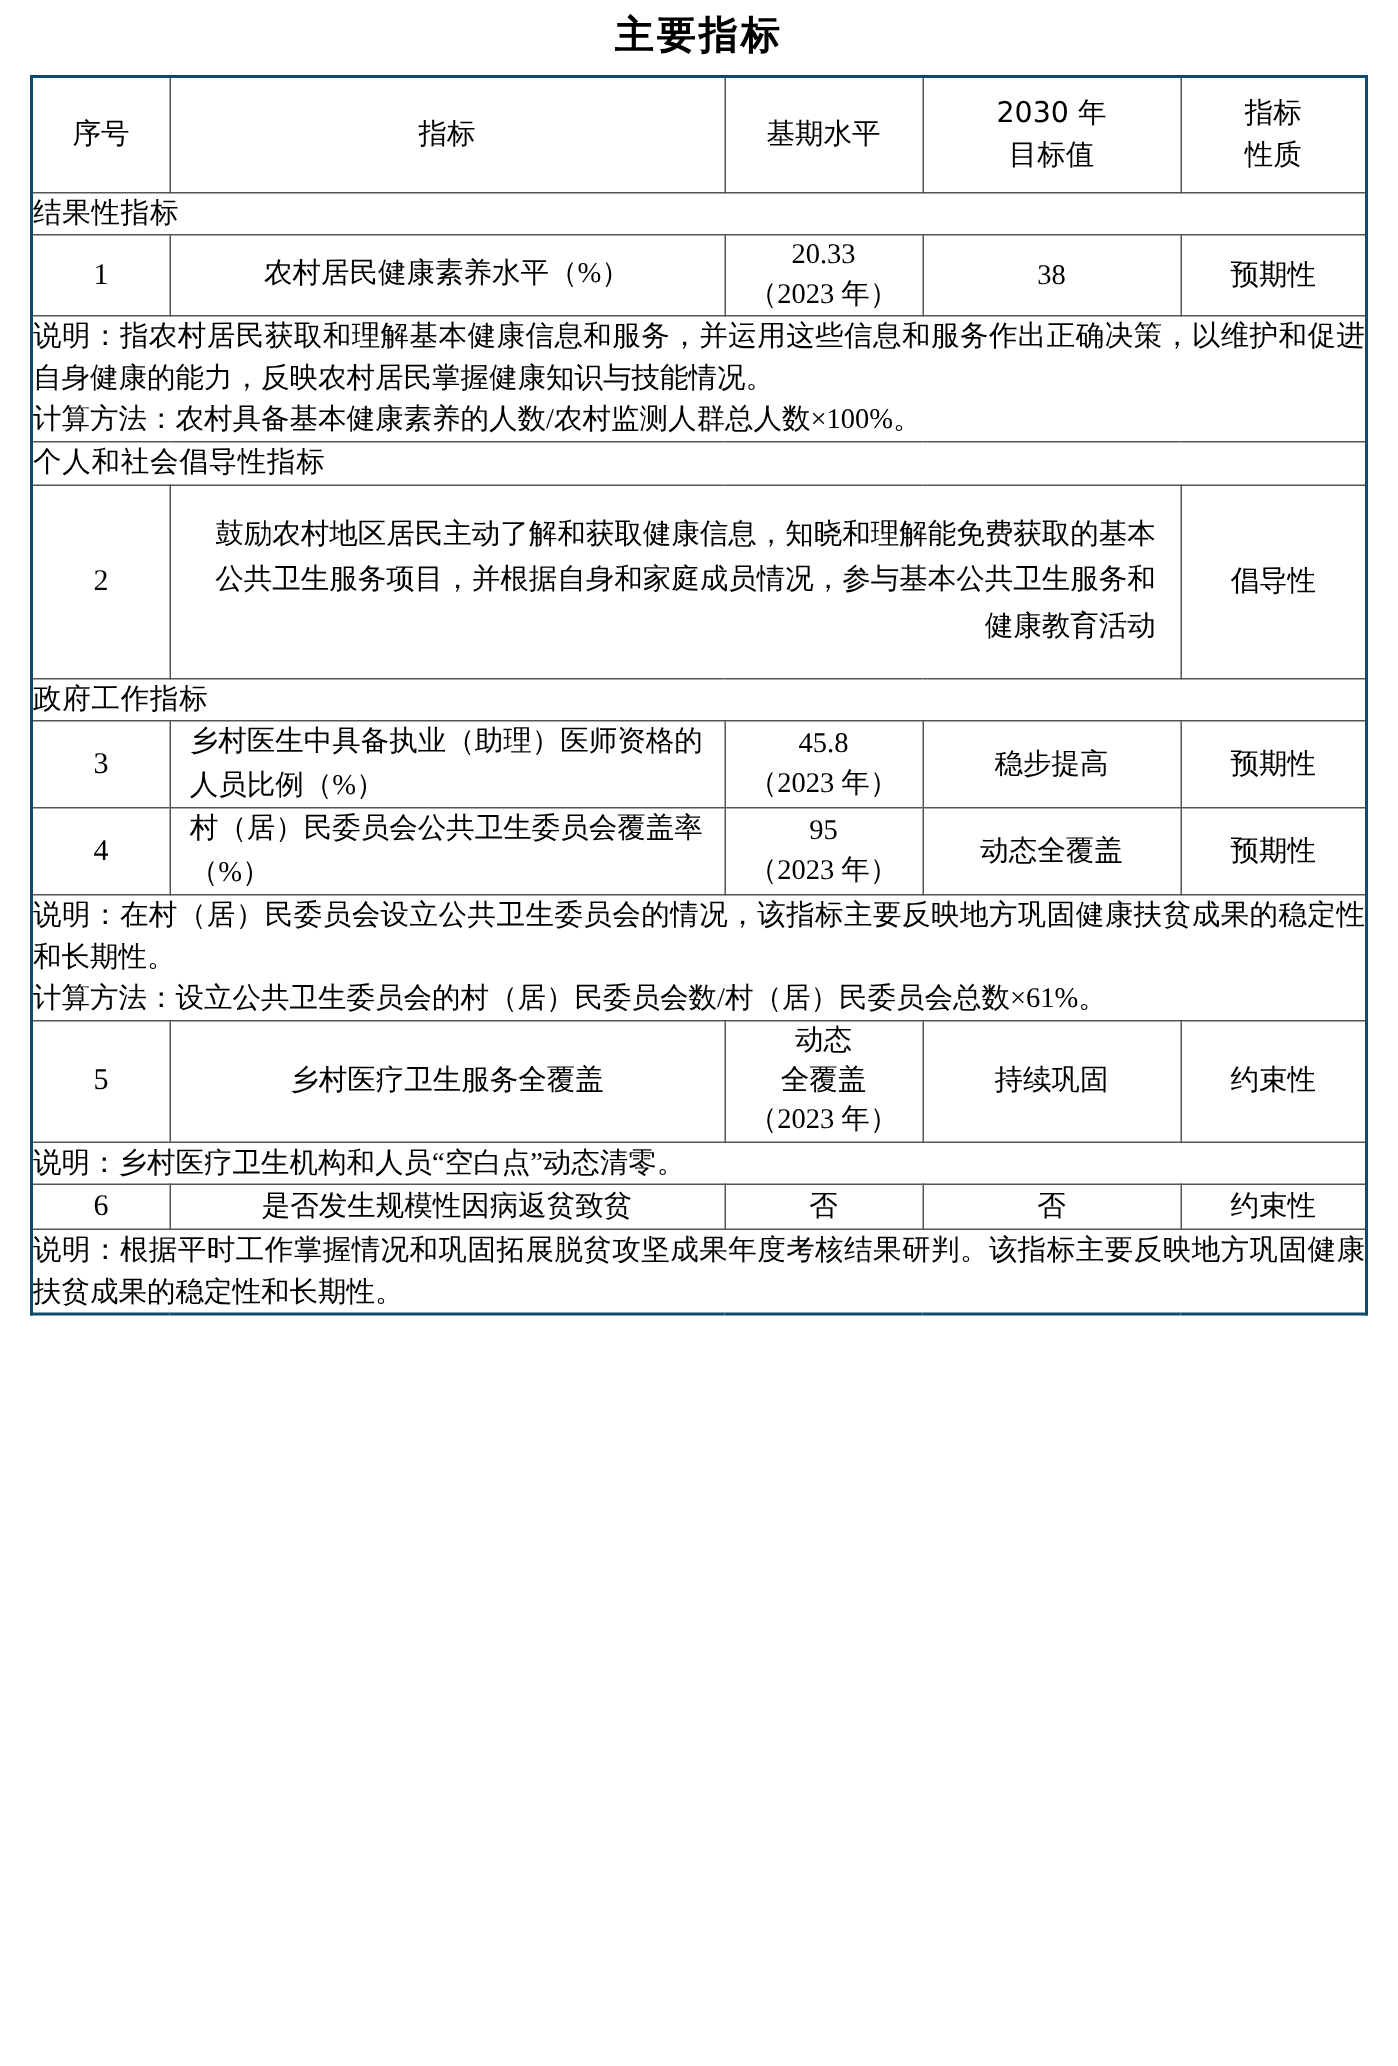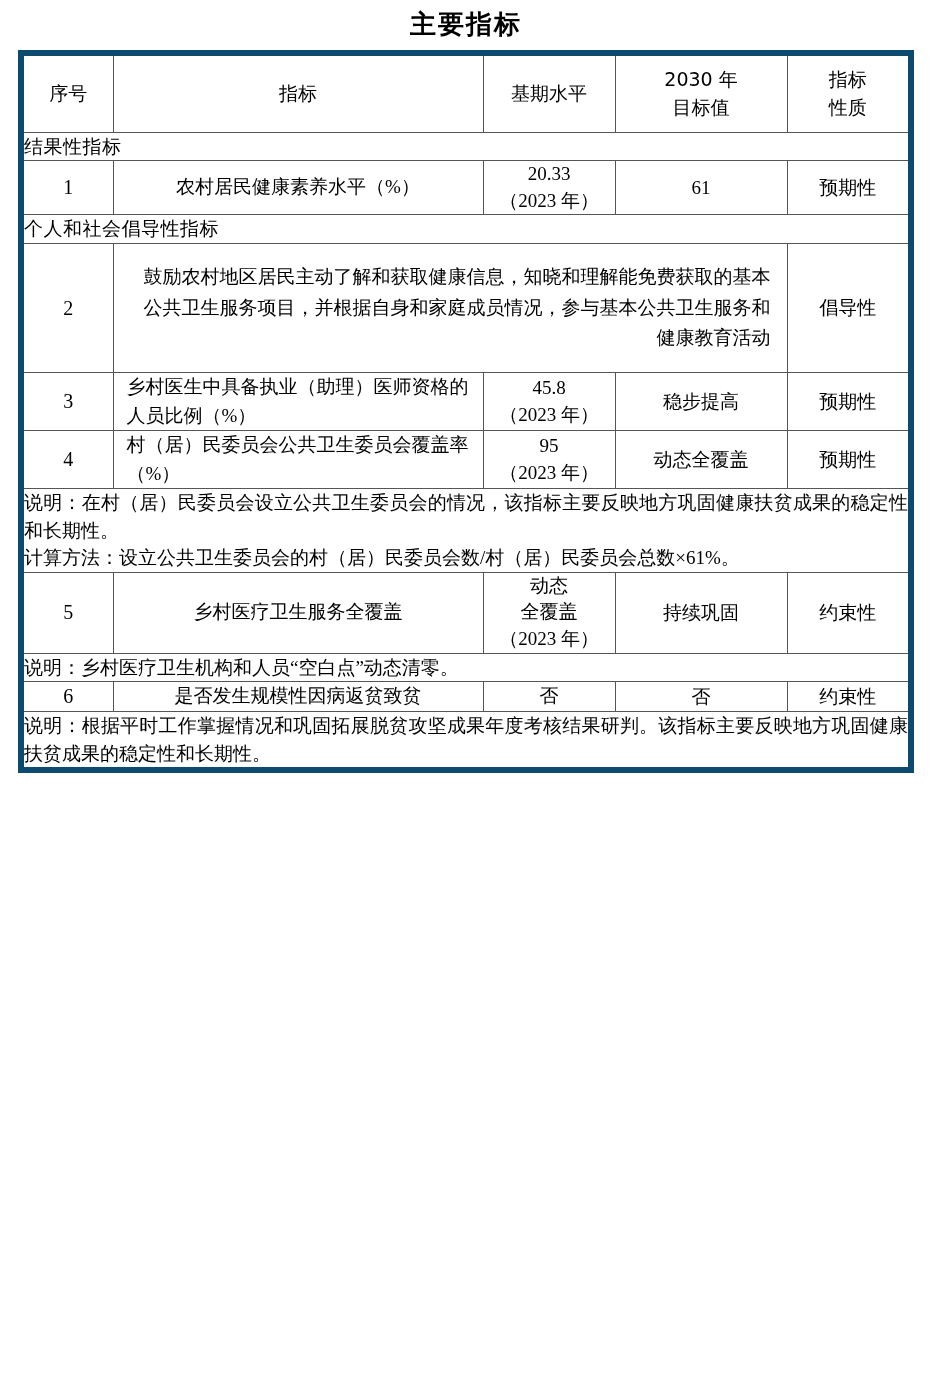--- a/index.html
+++ b/index.html
@@ -31,21 +31,21 @@
     padding-top: 10px;
     padding-bottom: 11px;
     line-height: 1.1;
   }
 
   table.indicator-table {
     border-collapse: collapse;
     table-layout: fixed;
     width: 890px;
     margin: 0 auto;
-    border: 6px solid #0c4a6e;
+    border: 2px solid #0c4a6e;
   }
 
   table.indicator-table td {
     border: 1px solid #555555;
     padding: 0;
     vertical-align: middle;
     font-size: 19px;
     line-height: 1.45;
   }
 
@@ -150,35 +150,44 @@
 
       <tr class="section-row">
         <td colspan="5">结果性指标</td>
       </tr>
 
       <tr class="data-row">
         <td class="seq">1</td>
         <td class="ind-text centered">农村居民健康素养水平（%）</td>
         <td class="base-cell">20.33
 （2023 年）</td>
-        <td>61</td>
+        <td>38</td>
         <td>预期性</td>
       </tr>
 
+      <tr class="note-row">
+        <td colspan="5">
+          <p>说明：指农村居民获取和理解基本健康信息和服务，并运用这些信息和服务作出正确决策，以维护和促进自身健康的能力，反映农村居民掌握健康知识与技能情况。</p>
+          <p class="tight">计算方法：农村具备基本健康素养的人数/农村监测人群总人数×100%。</p>
+        </td>
+      </tr>
 
       <tr class="section-row">
         <td colspan="5">个人和社会倡导性指标</td>
       </tr>
 
       <tr class="data-row">
         <td class="seq">2</td>
         <td class="wide-ind" colspan="3">鼓励农村地区居民主动了解和获取健康信息，知晓和理解能免费获取的基本公共卫生服务项目，并根据自身和家庭成员情况，参与基本公共卫生服务和健康教育活动</td>
         <td>倡导性</td>
       </tr>
 
+      <tr class="section-row">
+        <td colspan="5">政府工作指标</td>
+      </tr>
 
       <tr class="data-row">
         <td class="seq">3</td>
         <td class="ind-text">乡村医生中具备执业（助理）医师资格的人员比例（%）</td>
         <td class="base-cell">45.8
 （2023 年）</td>
         <td>稳步提高</td>
         <td>预期性</td>
       </tr>
 

